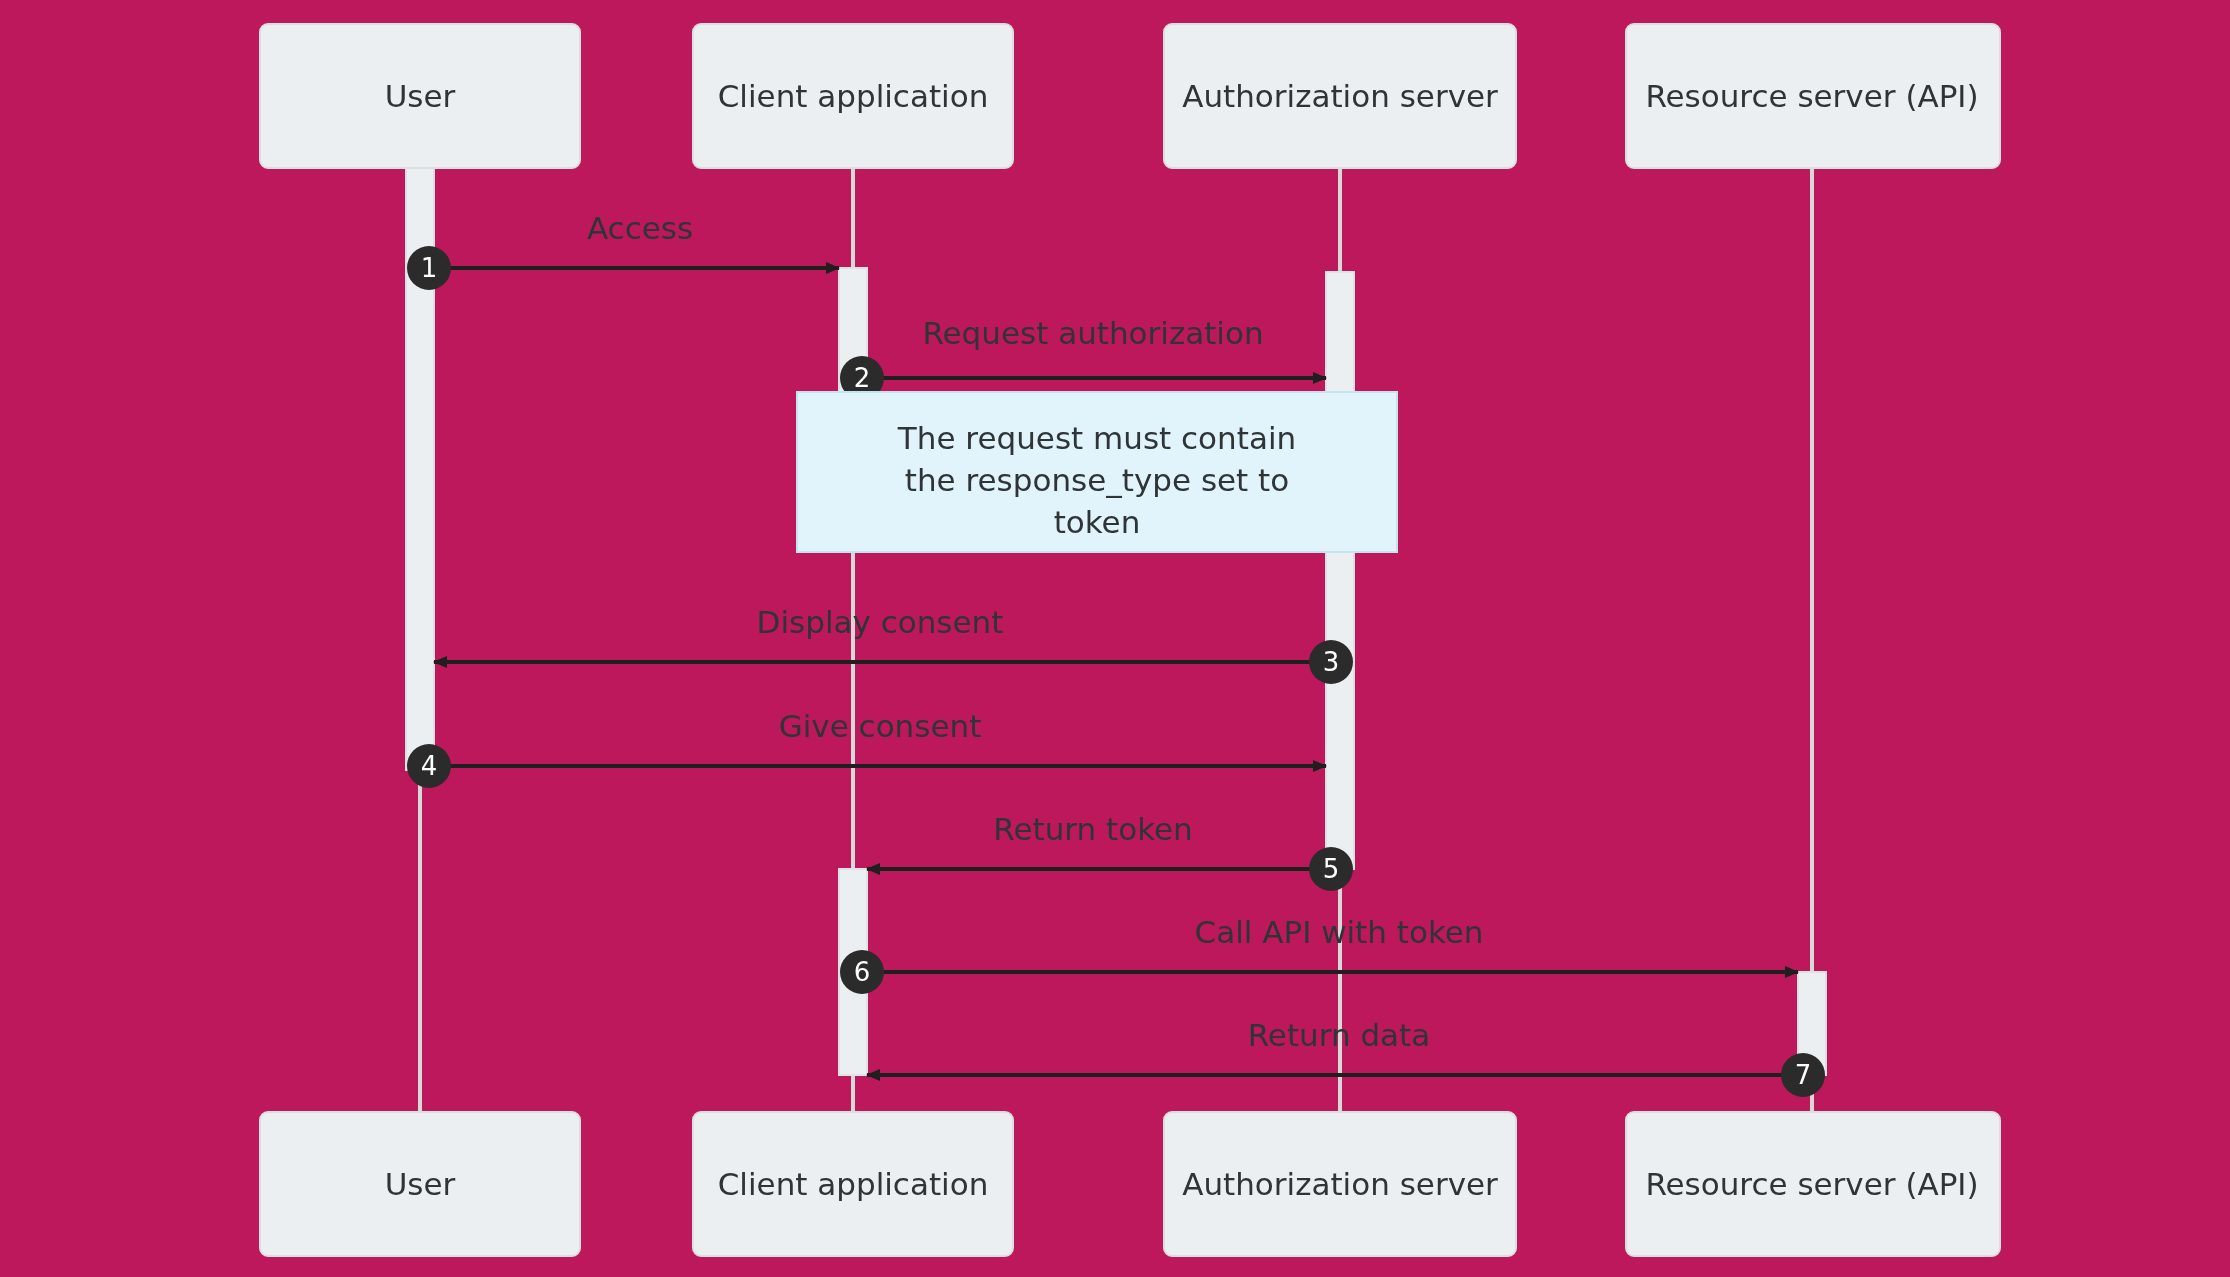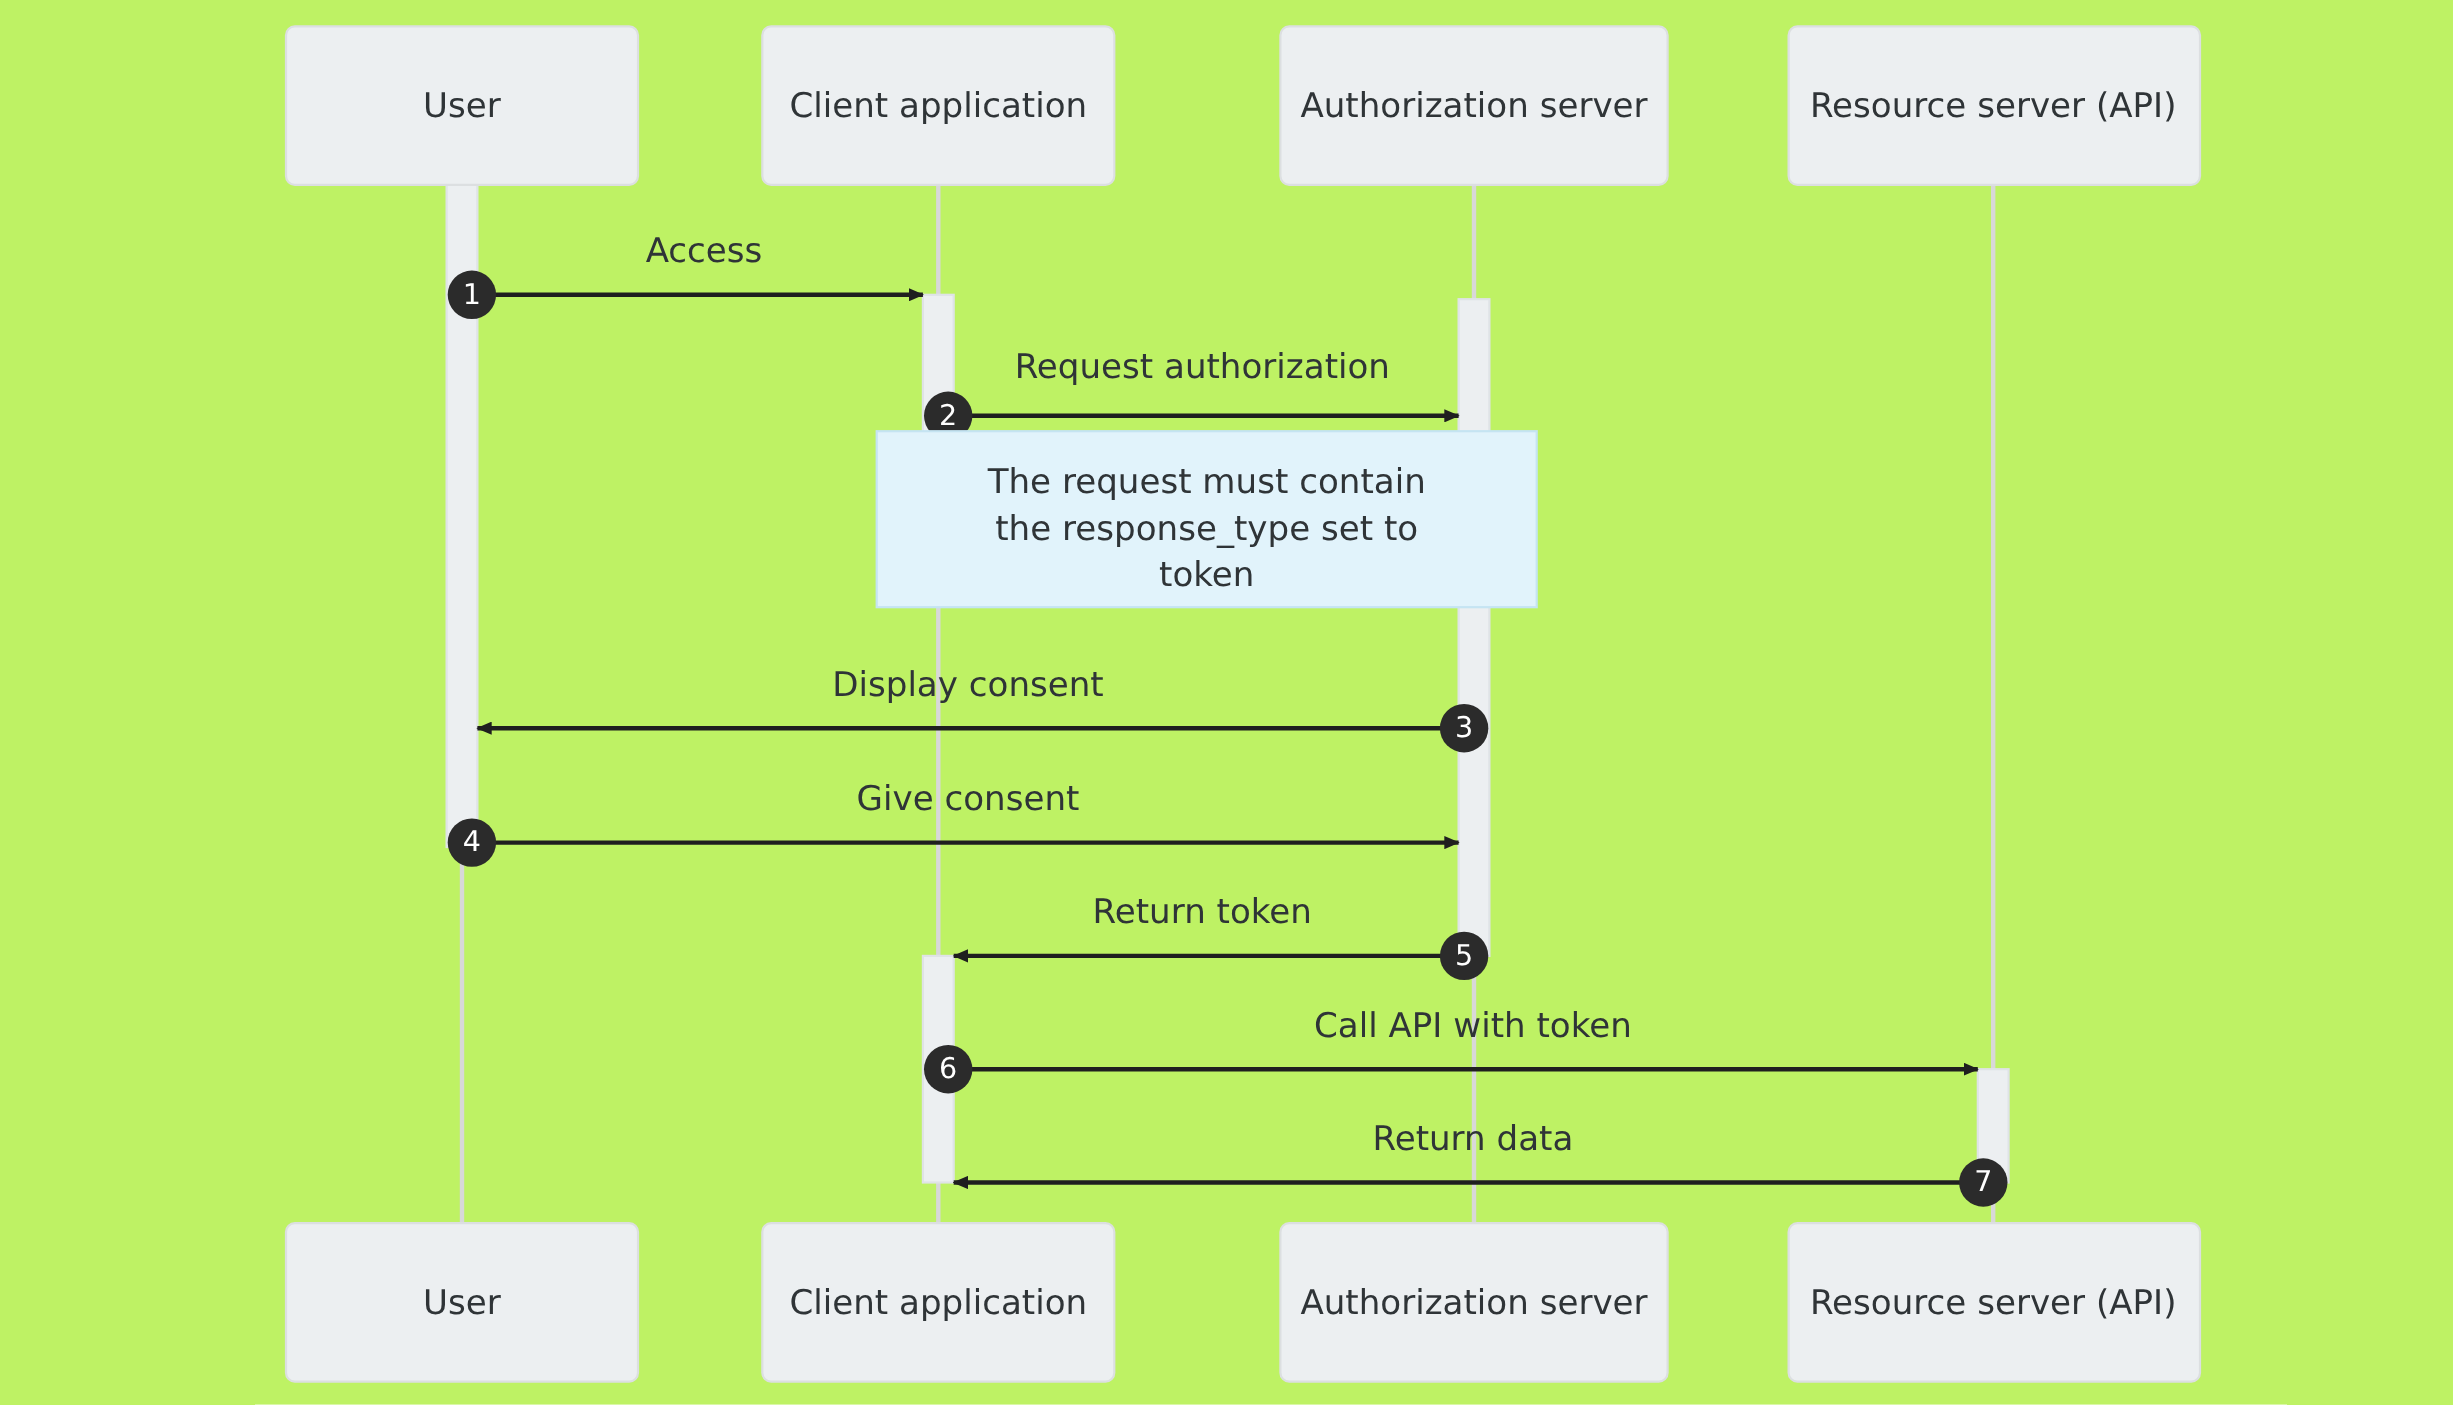--- a/index.html
+++ b/index.html
@@ -7,21 +7,21 @@
     padding: 0;
     background: #ffffff;
   }
   body {
     font-family: "DejaVu Sans", sans-serif;
   }
   #diagram-root {
     position: relative;
     width: 2230px;
     height: 1277px;
-    background: #bef264;
+    background: #be185d;
     overflow: hidden;
   }
   svg#seq-svg {
     position: absolute;
     left: 0;
     top: 0;
     width: 2230px;
     height: 1277px;
     display: block;
   }

